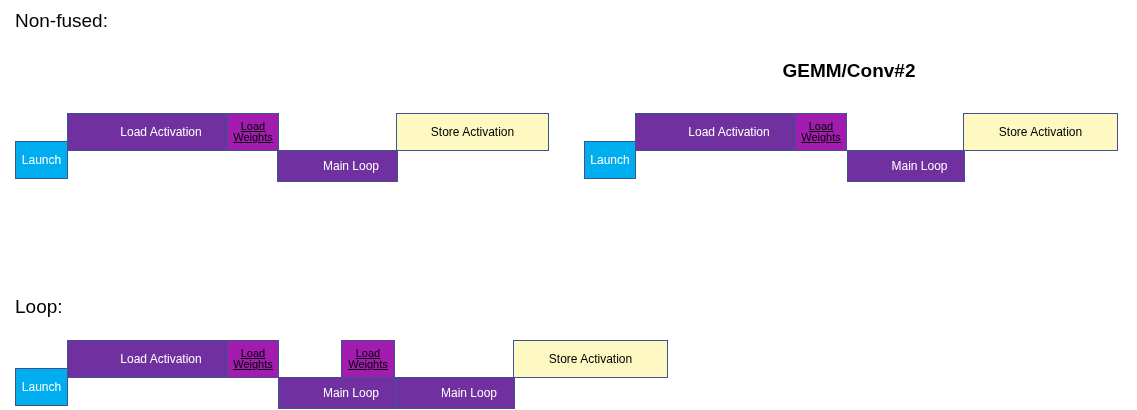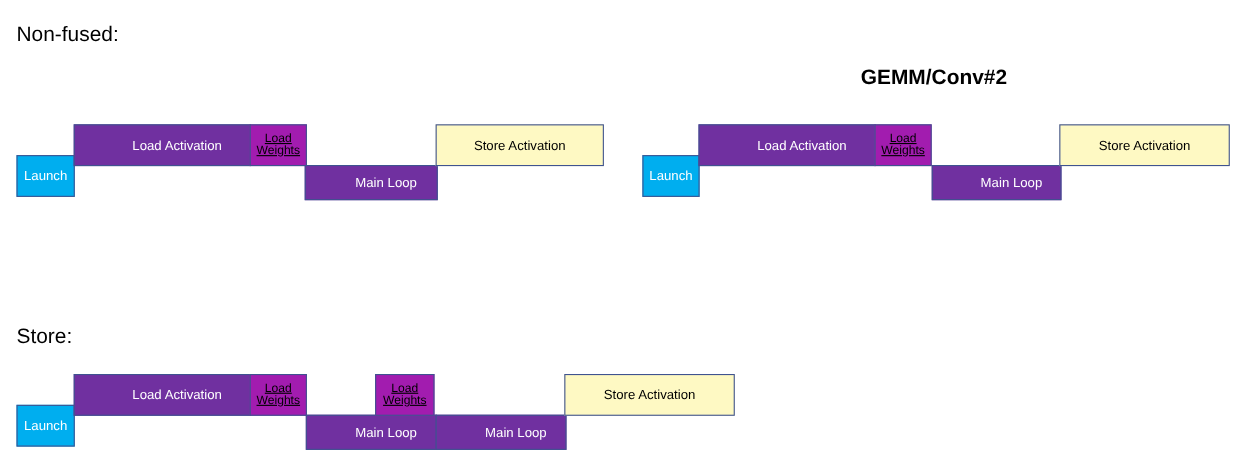--- a/index.html
+++ b/index.html
@@ -51,21 +51,21 @@
   .bar.launch   { background: #00AEEF; color: #ffffff; border-color: #3F5390; margin-top: 28px; }
   .bar.purple   { background: #7030A0; color: #ffffff; border-color: #3F5390; padding-left: 27px; }
   .bar.yellow   { background: #a21caf; color: #000000; border-color: #3F5390; font-size: 11px; text-decoration: underline; }
   .bar.orange   { background: #fef9c3; color: #000000; border-color: #3F5390; }
 </style>
 </head>
 <body>
 
 <div class="canvas">
 
-  <div class="section-label" style="left:15px; top:22px;">Non-fused:</div>
+  <div class="section-label" style="left:15px; top:11px;">Non-fused:</div>
 
 
   <div class="group-title" style="left:749px; top:61px; width:200px;font-weight:bold;">GEMM/Conv#2</div>
 
   <div class="bar launch" style="left:15px; top:113px; width:53px; height:38px;">Launch</div>
 
   <div class="bar purple" style="left:67px; top:113px; width:161px; height:38px;">Load Activation</div>
 
   <div class="bar yellow" style="left:227px; top:113px; width:52px; height:38px;">Load
 Weights</div>
@@ -78,21 +78,21 @@
 
   <div class="bar purple" style="left:635px; top:113px; width:161px; height:38px;">Load Activation</div>
 
   <div class="bar yellow" style="left:795px; top:113px; width:52px; height:38px;">Load
 Weights</div>
 
   <div class="bar purple" style="left:847px; top:150px; width:118px; height:32px;">Main Loop</div>
 
   <div class="bar orange" style="left:963px; top:113px; width:155px; height:38px;">Store Activation</div>
 
-  <div class="section-label" style="left:15px; top:297px;">Store:</div>
+  <div class="section-label" style="left:15px; top:297px;">Loop:</div>
 
   <div class="bar launch" style="left:15px; top:340px; width:53px; height:38px;">Launch</div>
 
   <div class="bar purple" style="left:67px; top:340px; width:161px; height:38px;">Load Activation</div>
 
   <div class="bar yellow" style="left:227px; top:340px; width:52px; height:38px;">Load
 Weights</div>
 
   <div class="bar purple" style="left:278px; top:377px; width:119px; height:32px;">Main Loop</div>
 

